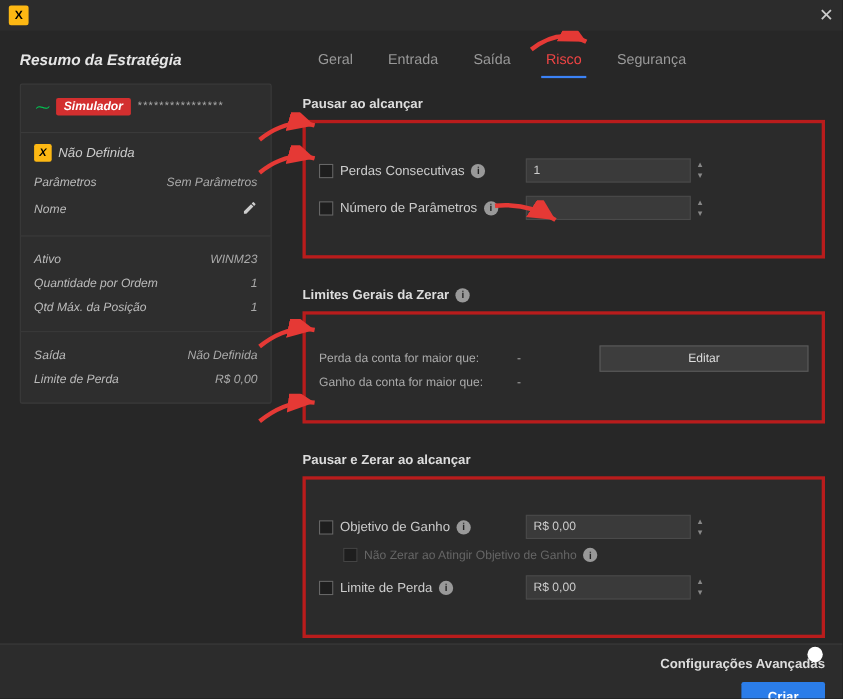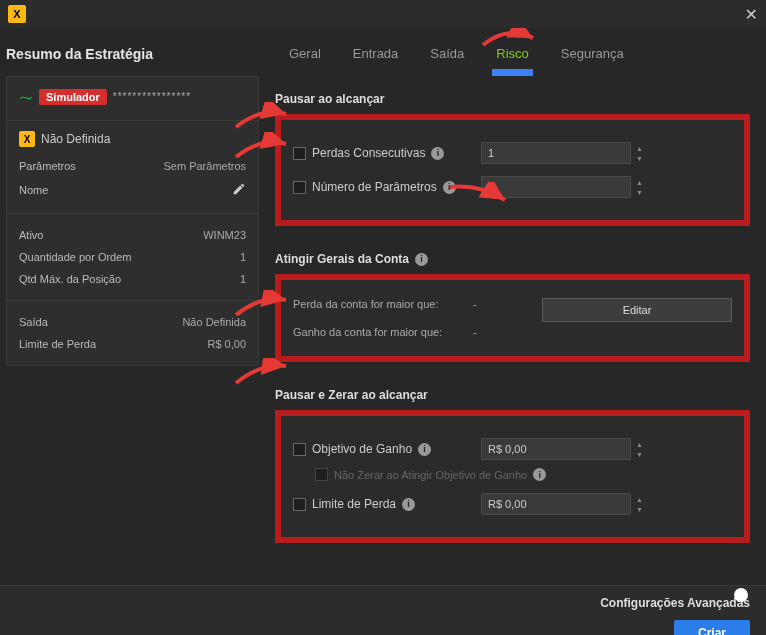--- a/index.html
+++ b/index.html
@@ -40,21 +40,22 @@
   font-size: 16px;
   cursor: pointer;
 }
 .body {
   display: flex;
   flex: 1;
   overflow: hidden;
 }
 .sidebar {
   width: 265px;
-  padding: 18px 6px;
+  padding: 18px 18px;
+  font-style: italic;
 }
 .sidebar h2 {
   color: #e5e5e5;
   font-size: 14px;
   font-weight: 600;
   margin-bottom: 14px;
 }
 .card {
   background: #2e2e2e;
   border: 1px solid #3a3a3a;
@@ -105,32 +106,32 @@
 .tabs {
   display: flex;
   gap: 24px;
   padding: 0 10px 0 10px;
   border-bottom: 0px solid #3a3a3a;
   font-size: 13px;
   color: #999;
   margin-bottom: 16px;
 }
 .tab { padding: 8px 4px; cursor:pointer; }
-.tab.active { color: #84cc16; border-bottom: 7px solid #3b82f6; }
+.tab.active { color: #ef4444; border-bottom: 2px solid #3b82f6; }
 
 .section-title {
   color: #ddd;
   font-size: 12px;
   font-weight: 600;
   margin: 10px 0 8px;
 }
 .section-box {
-  border: 6px solid #b91c1c;
+  border: 3px solid #b91c1c;
   background: #2b2b2b;
-  padding: 16px 12px;
+  padding: 26px 12px;
   margin-bottom: 26px;
 }
 .form-row {
   display: flex;
   align-items: center;
   gap: 8px;
   padding: 6px 0;
   font-size: 12px;
 }
 .form-row .lbl { flex:0 0 180px; display:flex;align-items:center;gap:6px;color:#ccc; }
@@ -143,21 +144,21 @@
 }
 .spinner {
   display:flex;align-items:stretch;background:#3a3a3a;border:1px solid #4a4a4a;width:150px;height:22px;
 }
 .spinner input {
   flex:1;background:transparent;border:0;color:#ccc;padding:0 6px;font-size:11px;outline:none;
 }
 .spinner .arrows { width:14px;display:flex;flex-direction:column; }
 .spinner .arrows span { flex:1;font-size:7px;color:#888;display:flex;align-items:center;justify-content:center;cursor:pointer; }
 
-.account-row { display:flex;align-items:flex-start;font-size:11px;color:#aaa;padding:2px 0; }
+.account-row { display:flex;align-items:center;font-size:11px;color:#aaa;padding:2px 0; }
 .account-row .albl { flex:0 0 180px; }
 .account-row .dash { width: 10px;text-align:left; }
 .btn-editar {
   margin-left:auto;width:190px;height:24px;background:#3d3d3d;border:1px solid #5a5a5a;color:#ddd;
   font-size:11px;cursor:pointer;
 }
 .sub-disabled { color:#666;margin-left:22px;display:flex;align-items:center;gap:6px;font-size:11px;padding:2px 0 6px; }
 .sub-disabled .check { border-color:#444; }
 
 .footer {
@@ -280,21 +281,21 @@
             <input value="1" style="">
             <div class="arrows">
                 <span>▲</span>
                 <span>▼</span>
               </div>
           </div>
         </div>
       </div>
 
       <div class="section-title" style="display:flex;align-items:center;gap:6px;">
-        <span>Atingir Gerais da Conta</span>
+        <span>Limites Gerais da Zerar</span>
         <span class="info-icon">i</span>
       </div>
       <div class="section-box" style="position:relative;">
         <div class="account-row">
           <span class="albl">Perda da conta for maior que:</span>
           <span class="dash">-</span>
           <button class="btn-editar">Editar</button>
         </div>
         <div class="account-row">
           <span class="albl">Ganho da conta for maior que:</span>

